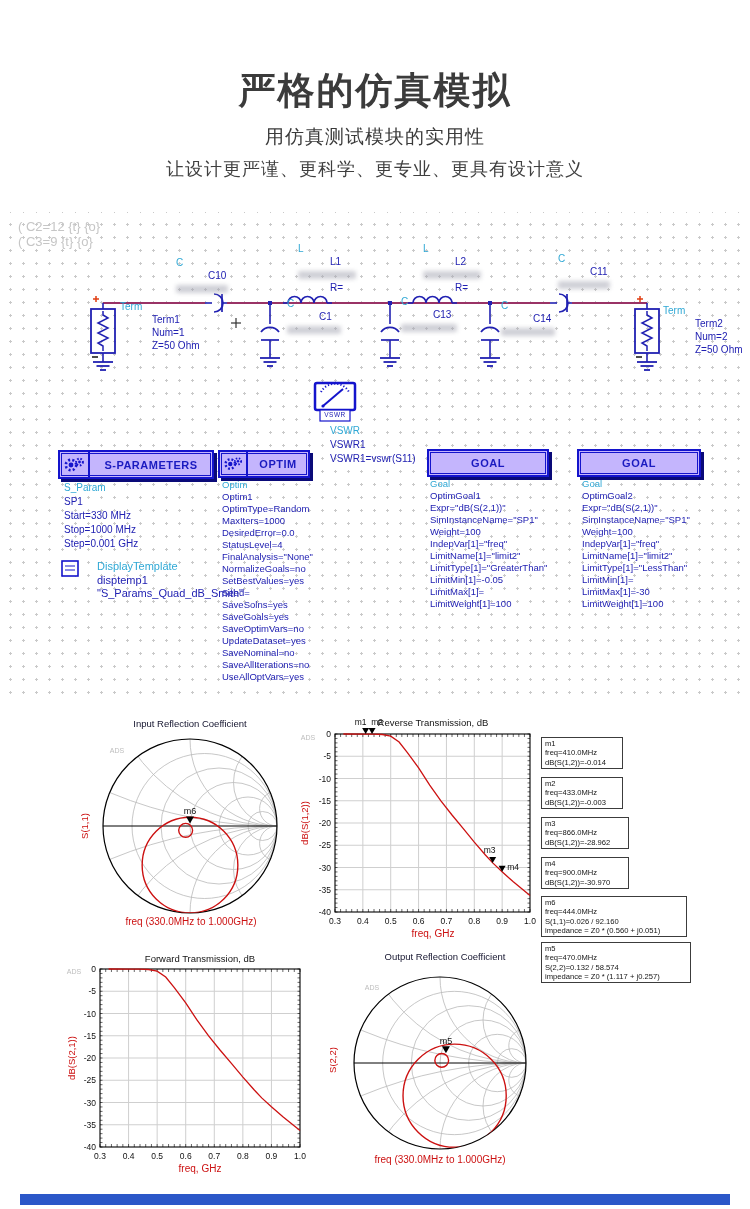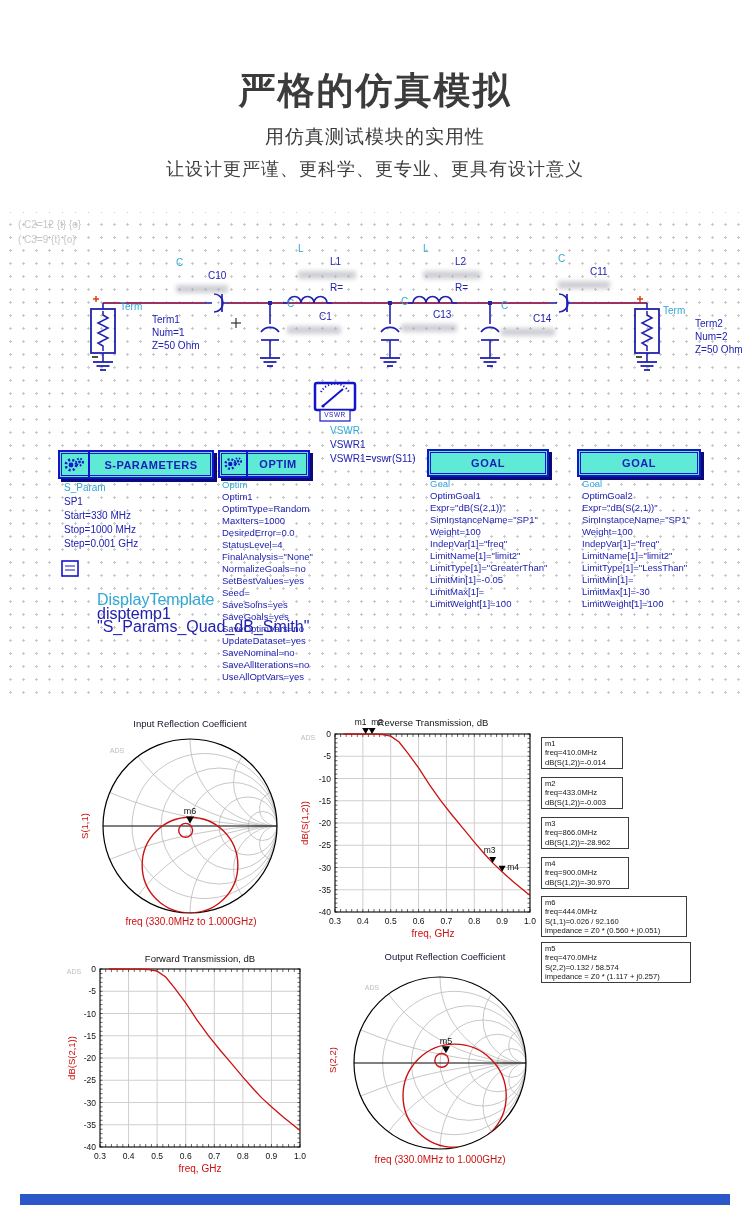--- a/index.html
+++ b/index.html
@@ -14,28 +14,28 @@
          font-size:18px;color:#3f3f3f;letter-spacing:1px;}
   
   .dotgrid{position:absolute;left:0;top:212px;width:750px;height:492px;
            background-image:radial-gradient(#c9c9c9 1px,transparent 1.2px);
            background-size:13px 13px;background-position:4px 6px;}
   .schemsvg{position:absolute;left:0;top:0;width:750px;height:1209px;}
   
   .clabel{position:absolute;font-size:10px;line-height:13px;white-space:nowrap;}
   .tcyan{color:#2fa8d5;}
   .tnavy{color:#2121b2;padding-left:32px;}
-  .tfade{position:absolute;font-size:10px;color:#c6c6c6;white-space:nowrap;}
+  .tfade{position:absolute;font-size:13px;color:#c6c6c6;white-space:nowrap;}
   .blur-blob{background:#a9aab6;opacity:.55;filter:blur(2px);border-radius:2px;height:8px;margin:3px 0 2px 0;}
   .pblock{position:absolute;font-size:9.5px;line-height:12px;color:#2121b2;white-space:nowrap;}
   .pblock > div:first-child{color:#2fa8d5;}
   .pblock.noc > div:first-child{color:#2121b2;}
   .pblock.lh14{line-height:14px;font-size:10px;}
   
-  .simbox{position:absolute;display:flex;align-items:stretch;background:#5eead4;
+  .simbox{position:absolute;display:flex;align-items:stretch;background:#c4b5fd;
           border:2px solid #1414cc;box-shadow:3px 3px 0 #0a0a78;}
   .simbox::after{content:"";position:absolute;inset:1px;border:1px solid #1414cc;pointer-events:none;}
   .simbox .icell{display:flex;align-items:center;justify-content:center;border-right:2px solid #1414cc;padding:0 3px;}
   .simbox .blabel{flex:1;display:flex;align-items:center;justify-content:center;
                   color:#1a1ac0;font-weight:600;font-size:11px;letter-spacing:.5px;padding:0 6px;white-space:nowrap;}
   .vswr-cap{position:absolute;left:318px;top:411px;width:34px;text-align:center;
             font-size:6.5px;color:#2121b2;letter-spacing:.5px;}
   
   .mbox{position:absolute;border:1px solid #3c3c3c;background:#fff;color:#141414;
         font-size:7.6px;line-height:9.3px;padding:1px 3px;white-space:nowrap;}
@@ -216,21 +216,21 @@
     <span class="blabel">GOAL</span>
   </div>
 
   <div class="pblock" style="left:64px;top:481px;font-size:10px;line-height:14px">
       <div>S_Param</div>
       <div>SP1</div>
       <div>Start=330 MHz</div>
       <div>Stop=1000 MHz</div>
       <div>Step=0.001 GHz</div>
     </div>
-  <div class="pblock" style="left:97px;top:593px;font-size:16px;line-height:13.5px">
+  <div class="pblock" style="left:97px;top:560px;font-size:11px;line-height:13.5px">
       <div>DisplayTemplate</div>
       <div>disptemp1</div>
       <div>"S_Params_Quad_dB_Smith"</div>
     </div>
   <div class="pblock" style="left:222px;top:479px">
       <div>Optim</div>
       <div>Optim1</div>
       <div>OptimType=Random</div>
       <div>MaxIters=1000</div>
       <div>DesiredError=0.0</div>

